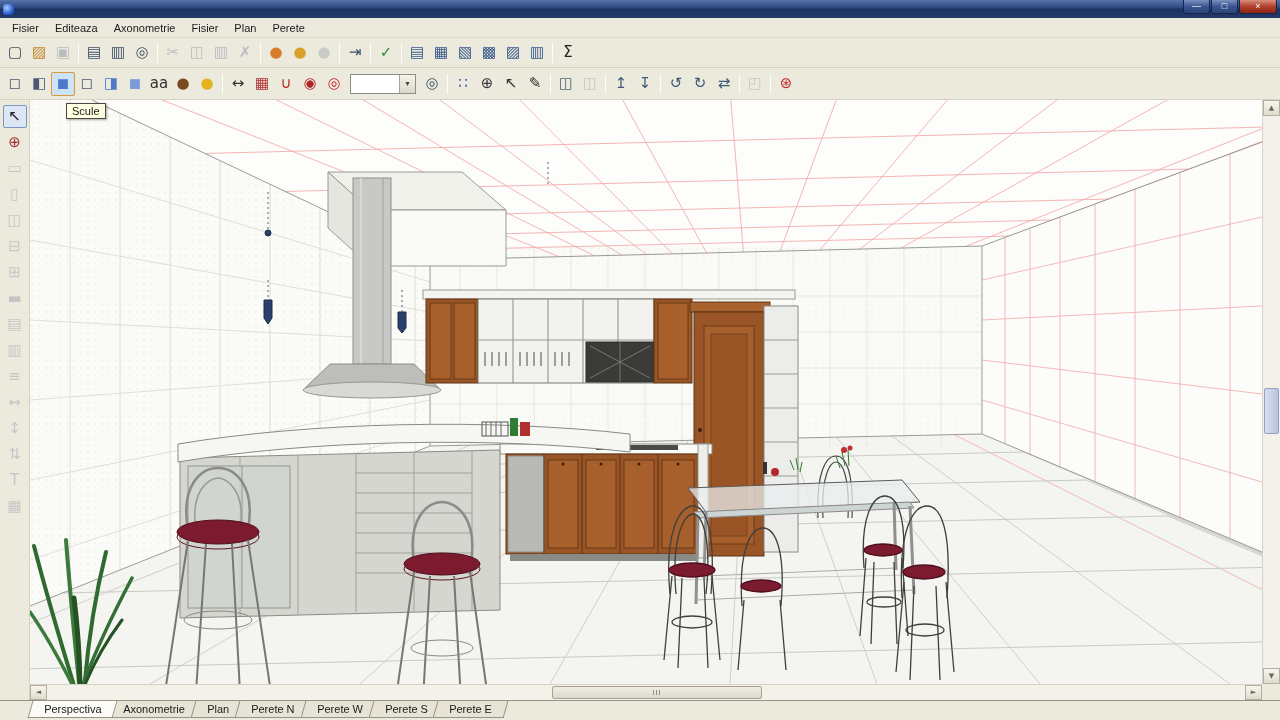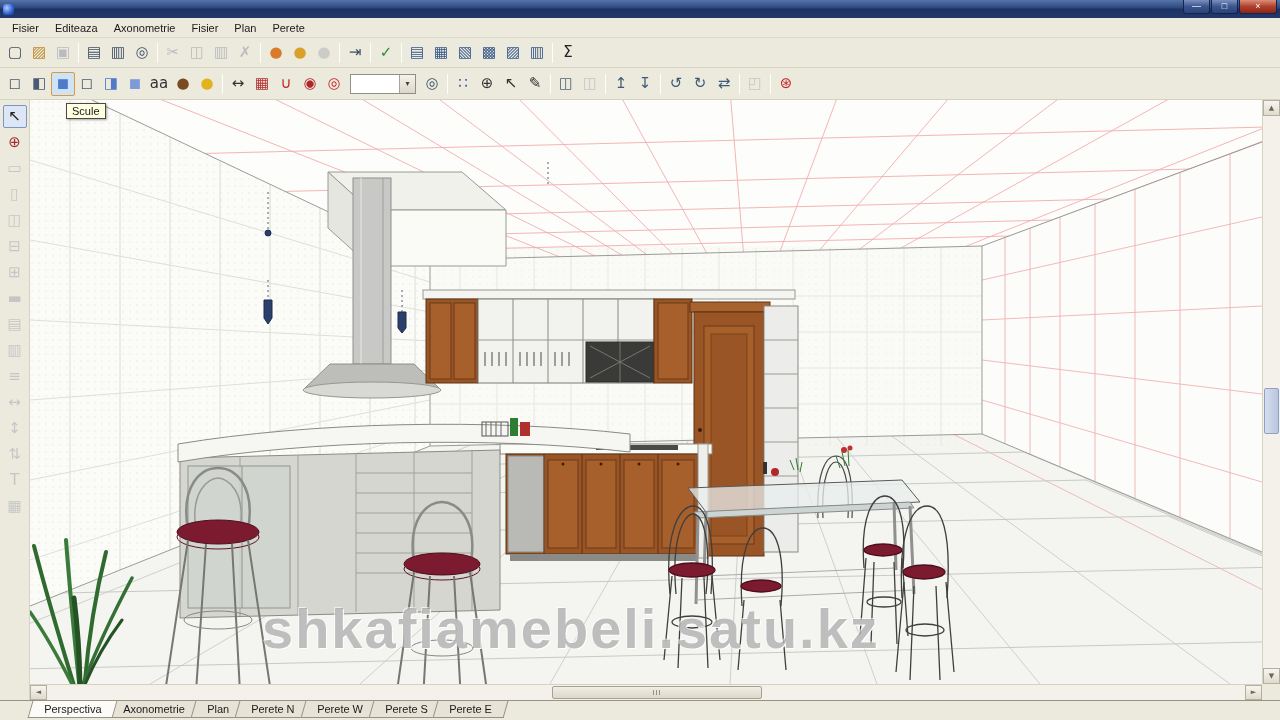--- a/index.html
+++ b/index.html
@@ -393,21 +393,20 @@
   <g stroke-linecap="round" fill="none">
     <path d="M46 592C30 540 18 500 4 446" stroke="#2f6b2f" stroke-width="4"></path>
     <path d="M50 592C44 534 40 492 36 440" stroke="#3a7a3a" stroke-width="4"></path>
     <path d="M54 592C58 540 64 500 76 452" stroke="#2f6b2f" stroke-width="4"></path>
     <path d="M50 592C66 548 84 512 102 478" stroke="#356f35" stroke-width="3.5"></path>
     <path d="M46 592C28 556 14 532 0 512" stroke="#3a7a3a" stroke-width="3.5"></path>
     <path d="M50 594C50 560 48 530 44 498" stroke="#245224" stroke-width="5"></path>
     <path d="M52 592C62 566 74 544 92 520" stroke="#245224" stroke-width="3"></path>
   </g>
 </svg>
-<div class="watermark">shkafiamebeli.satu.kz</div>
 </div>
 
 <div class="tooltip">Scule</div>
 
 <div id="vscroll">
   <div class="sbtn">▲</div>
   <div class="vtrack">
     <div class="vthumb"></div>
   </div>
   <div class="sbtn">▼</div>

